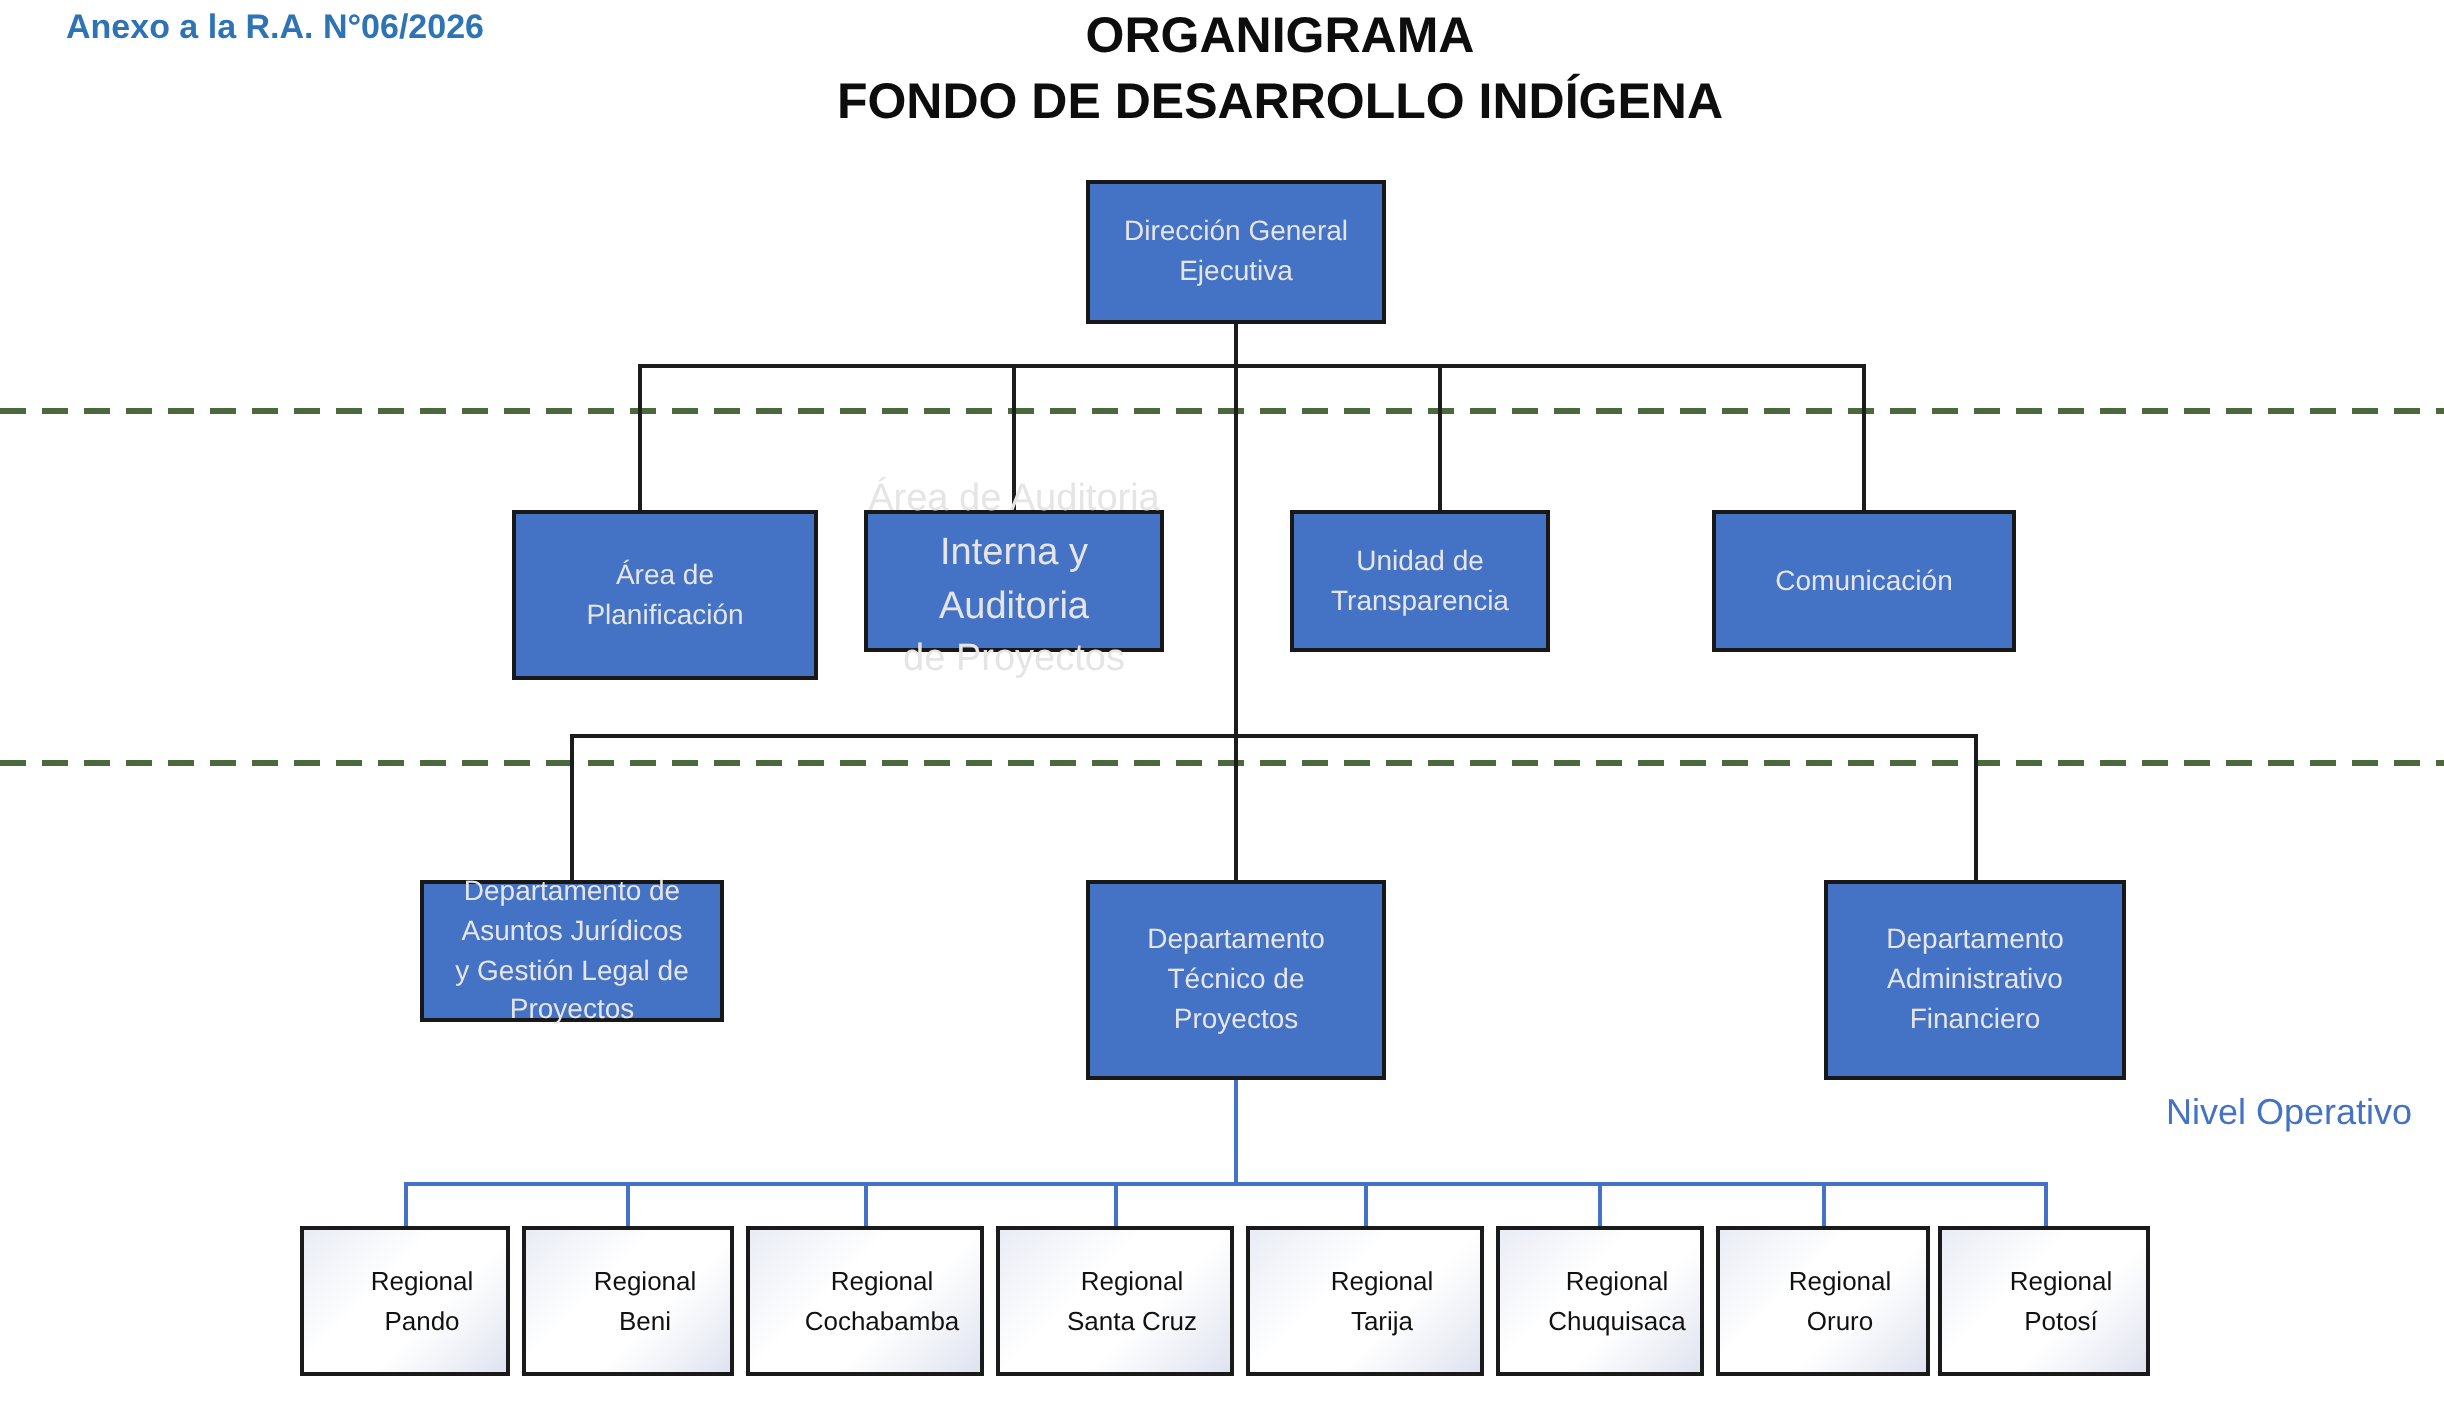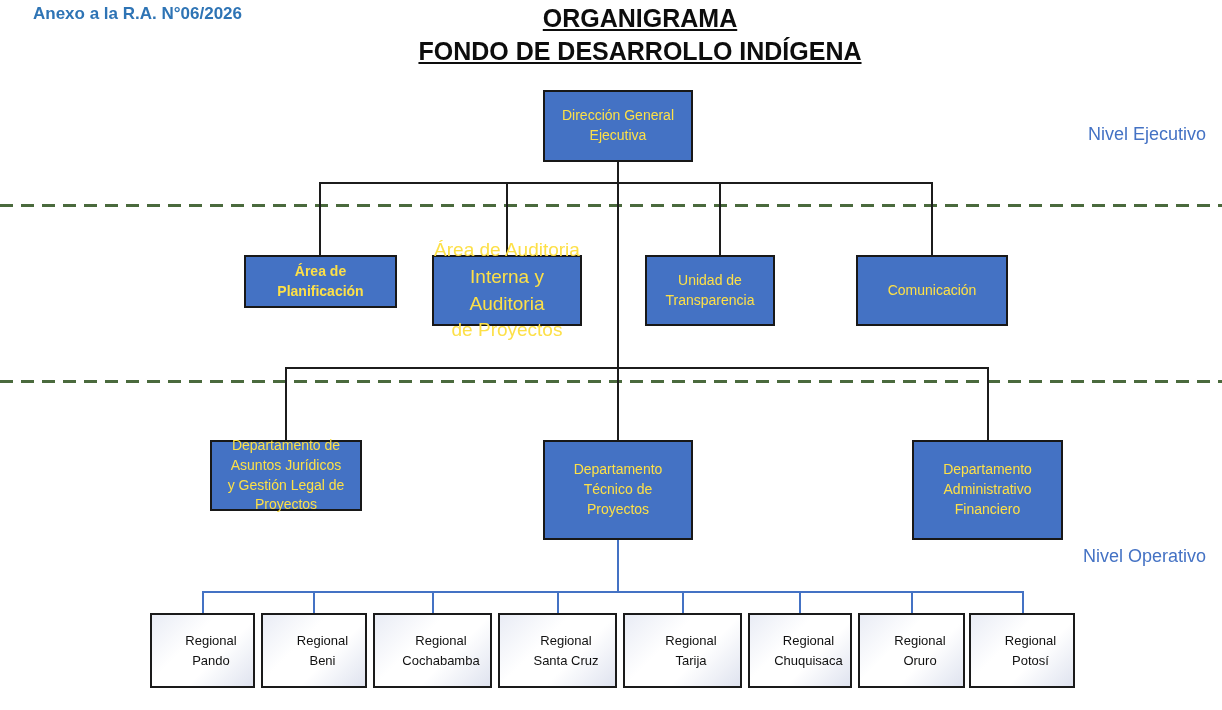--- a/index.html
+++ b/index.html
@@ -12,30 +12,30 @@
     border-radius:25px;
   }
   .annotation{
     position:absolute;left:33px;top:4px;
     color:#2E74B5;font-size:17px;font-weight:bold;
     white-space:nowrap;
   }
   .title{
     position:absolute;left:340px;top:2px;width:600px;
     text-align:center;color:#0d0d0d;font-weight:bold;
-    font-size:25px;line-height:33px;text-decoration:underline;
+    font-size:25px;line-height:33px;
   }
   .level-label{
     position:absolute;right:16px;width:220px;text-align:right;
     color:#4472C4;font-size:18px;white-space:nowrap;
   }
   .node{
     position:absolute;box-sizing:border-box;
     background:#4472C4;border:2px solid #181818;
-    color:#fde047;font-size:14px;line-height:1.42;
+    color:#e5e5e5;font-size:14px;line-height:1.42;
     display:flex;align-items:center;justify-content:center;
     text-align:center;white-space:pre-line;
   }
   .node.small{font-size:19px;line-height:1.4;}
   .regional{
     position:absolute;box-sizing:border-box;
     background:linear-gradient(135deg,#e9ecf5 0%,#ffffff 38%,#ffffff 62%,#dfe3ef 100%);
     border:2px solid #1a1a1a;
     color:#111111;font-size:13px;line-height:1.5;
     display:flex;align-items:center;justify-content:center;
@@ -52,21 +52,20 @@
 <body>
 
 <div id="canvas">
 
   <div class="annotation">Anexo a la R.A. N°06/2026</div>
   <div class="title">
     <div>ORGANIGRAMA</div>
     <div>FONDO DE DESARROLLO INDÍGENA</div>
   </div>
 
-  <div class="level-label" style="top:124px;">Nivel Ejecutivo</div>
   <div class="level-label" style="top:546px;">Nivel Operativo</div>
 
   <div class="separator" style="top:204px;"></div>
   <div class="separator" style="top:380px;"></div>
 
   <div class="conn" style="left:617px;top:161px;width:2px;height:280px;"></div>
   <div class="conn" style="left:319px;top:182px;width:614px;height:2px;"></div>
   <div class="conn" style="left:319px;top:182px;width:2px;height:73px;"></div>
   <div class="conn" style="left:506px;top:182px;width:2px;height:73px;"></div>
   <div class="conn" style="left:719px;top:182px;width:2px;height:73px;"></div>
@@ -82,21 +81,21 @@
   <div class="conn blue" style="left:432px;top:591px;width:2px;height:22px;"></div>
   <div class="conn blue" style="left:557px;top:591px;width:2px;height:22px;"></div>
   <div class="conn blue" style="left:682px;top:591px;width:2px;height:22px;"></div>
   <div class="conn blue" style="left:799px;top:591px;width:2px;height:22px;"></div>
   <div class="conn blue" style="left:911px;top:591px;width:2px;height:22px;"></div>
   <div class="conn blue" style="left:1022px;top:591px;width:2px;height:22px;"></div>
 
   <div class="node" style="left:543px;top:90px;width:150px;height:72px;">Dirección General
 Ejecutiva</div>
 
-  <div class="node" style="left:244px;top:255px;width:153px;height:53px;font-weight:bold;">Área de
+  <div class="node" style="left:256px;top:255px;width:153px;height:85px;">Área de
 Planificación</div>
   <div class="node small" style="left:432px;top:255px;width:150px;height:71px;">Área de Auditoria
 Interna y Auditoria
 de Proyectos</div>
   <div class="node" style="left:645px;top:255px;width:130px;height:71px;">Unidad de
 Transparencia</div>
   <div class="node" style="left:856px;top:255px;width:152px;height:71px;">Comunicación</div>
 
   <div class="node" style="left:210px;top:440px;width:152px;height:71px;">Departamento de
 Asuntos  Jurídicos

